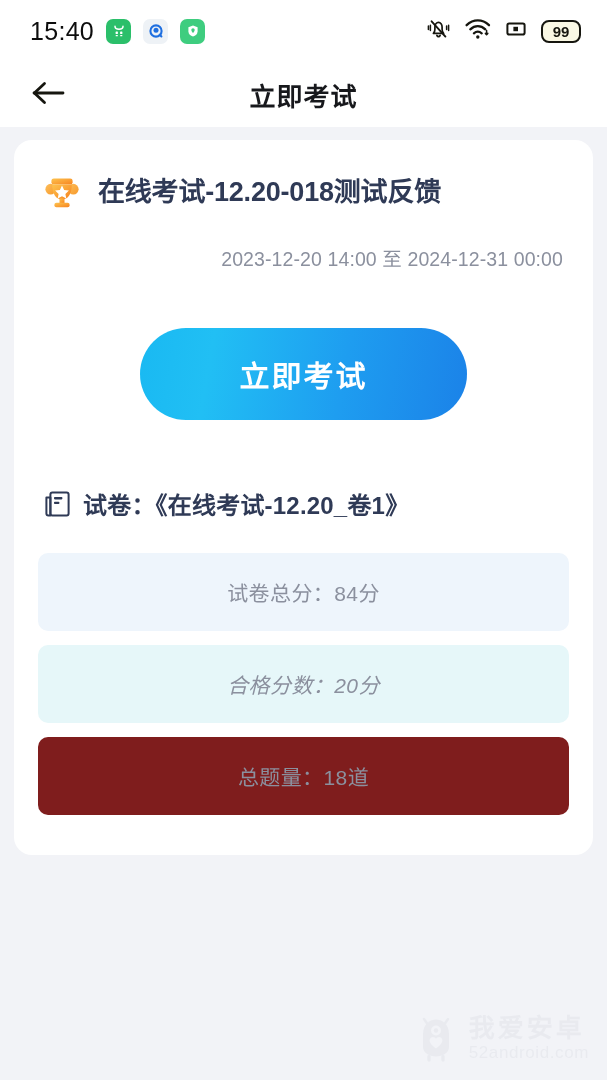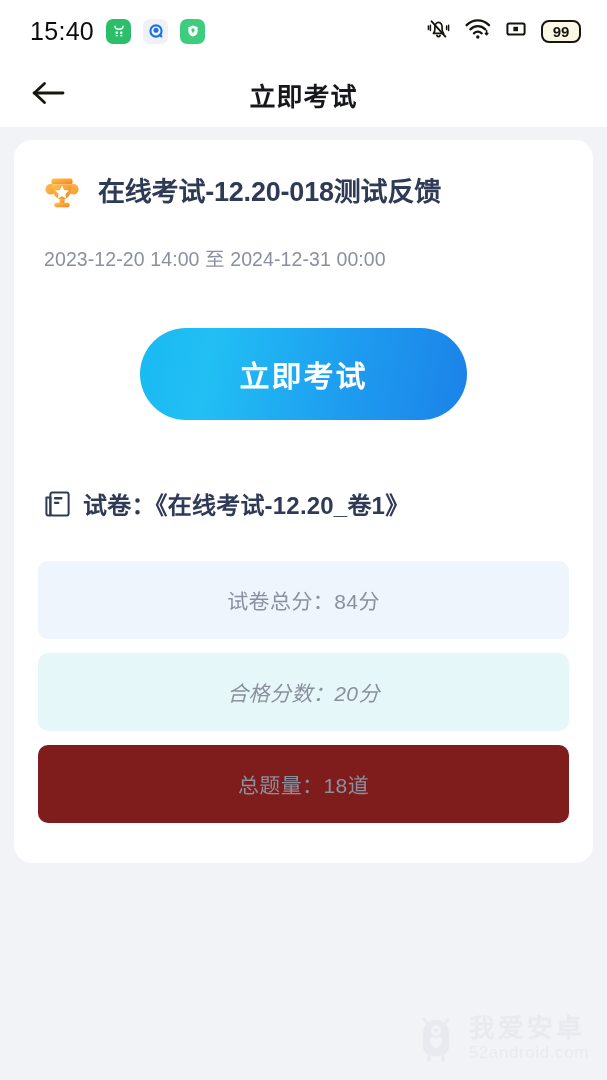--- a/index.html
+++ b/index.html
@@ -124,20 +124,21 @@
     letter-spacing: -0.2px;
     line-height: 1.2;
   }
 
   .exam-date {
     margin-top: 31px;
     padding: 0 6px;
     font-size: 19.5px;
     color: #8b909e;
     letter-spacing: 0.1px;
+    text-align: right;
   }
 
   .cta-wrap {
     display: flex;
     justify-content: center;
     margin-top: 56px;
   }
   .cta-button {
     width: 327px;
     height: 92px;
@@ -160,21 +161,21 @@
     padding: 0 6px;
   }
   .paper-icon { flex: none; width: 27px; height: 28px; }
   .paper-text {
     font-size: 24px;
     font-weight: 700;
     color: #2f3a56;
     letter-spacing: 0.2px;
   }
 
-  .info-list { margin-top: 40px; }
+  .info-list { margin-top: 32px; }
   .info-box {
     height: 78px;
     border-radius: 10px;
     display: flex;
     align-items: center;
     justify-content: center;
     font-size: 21px;
     color: #8b909e;
     letter-spacing: 0.4px;
     margin-bottom: 14px;

